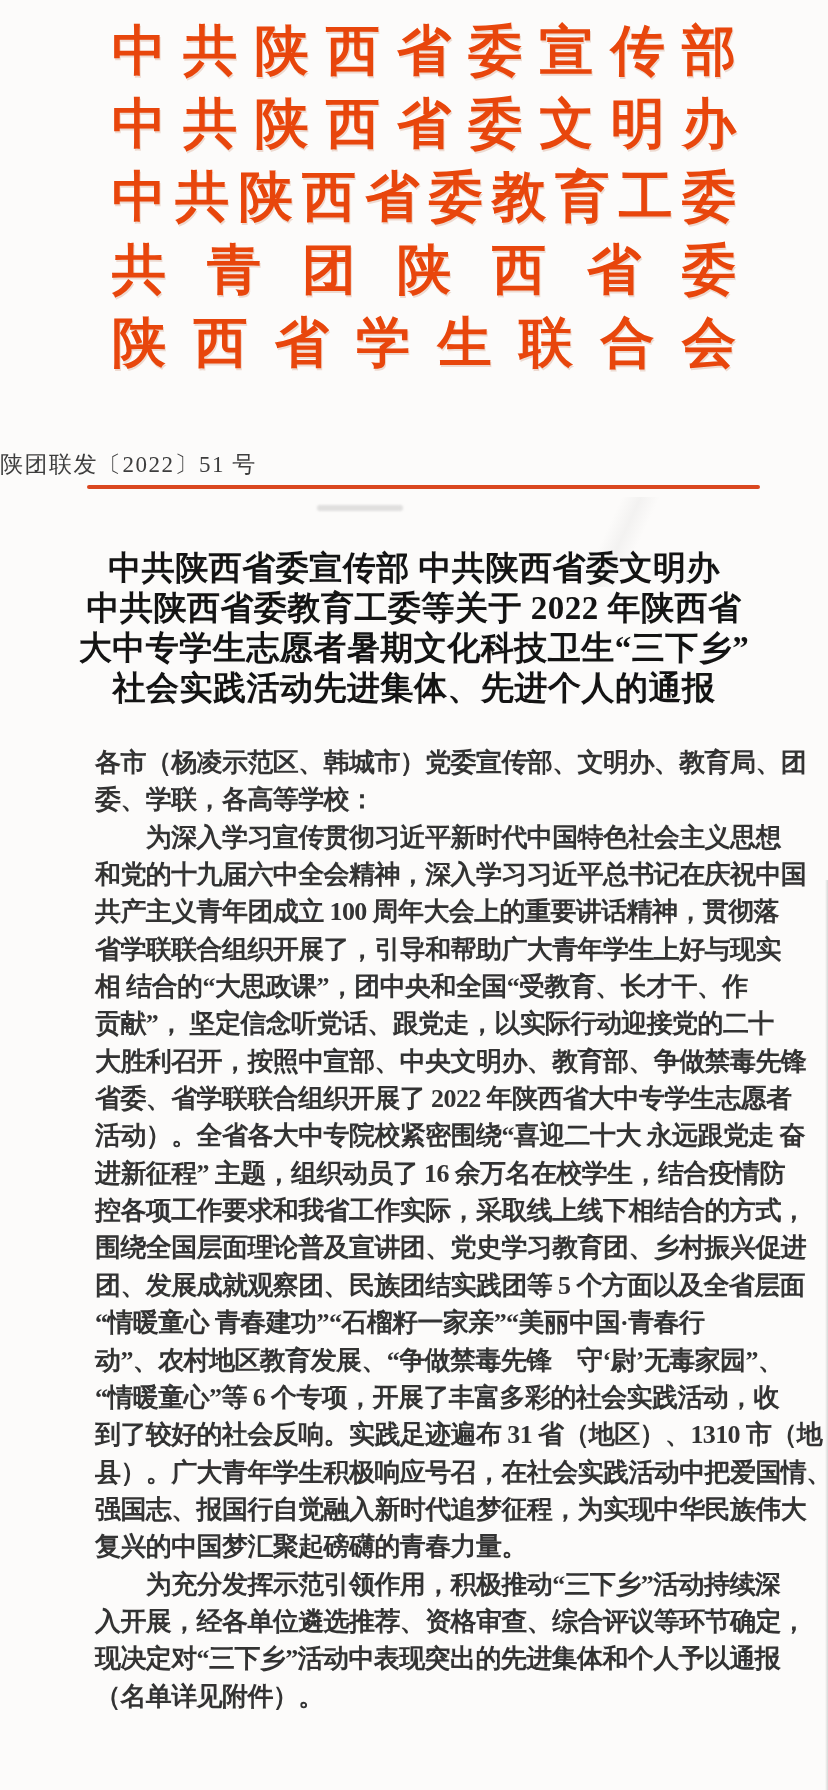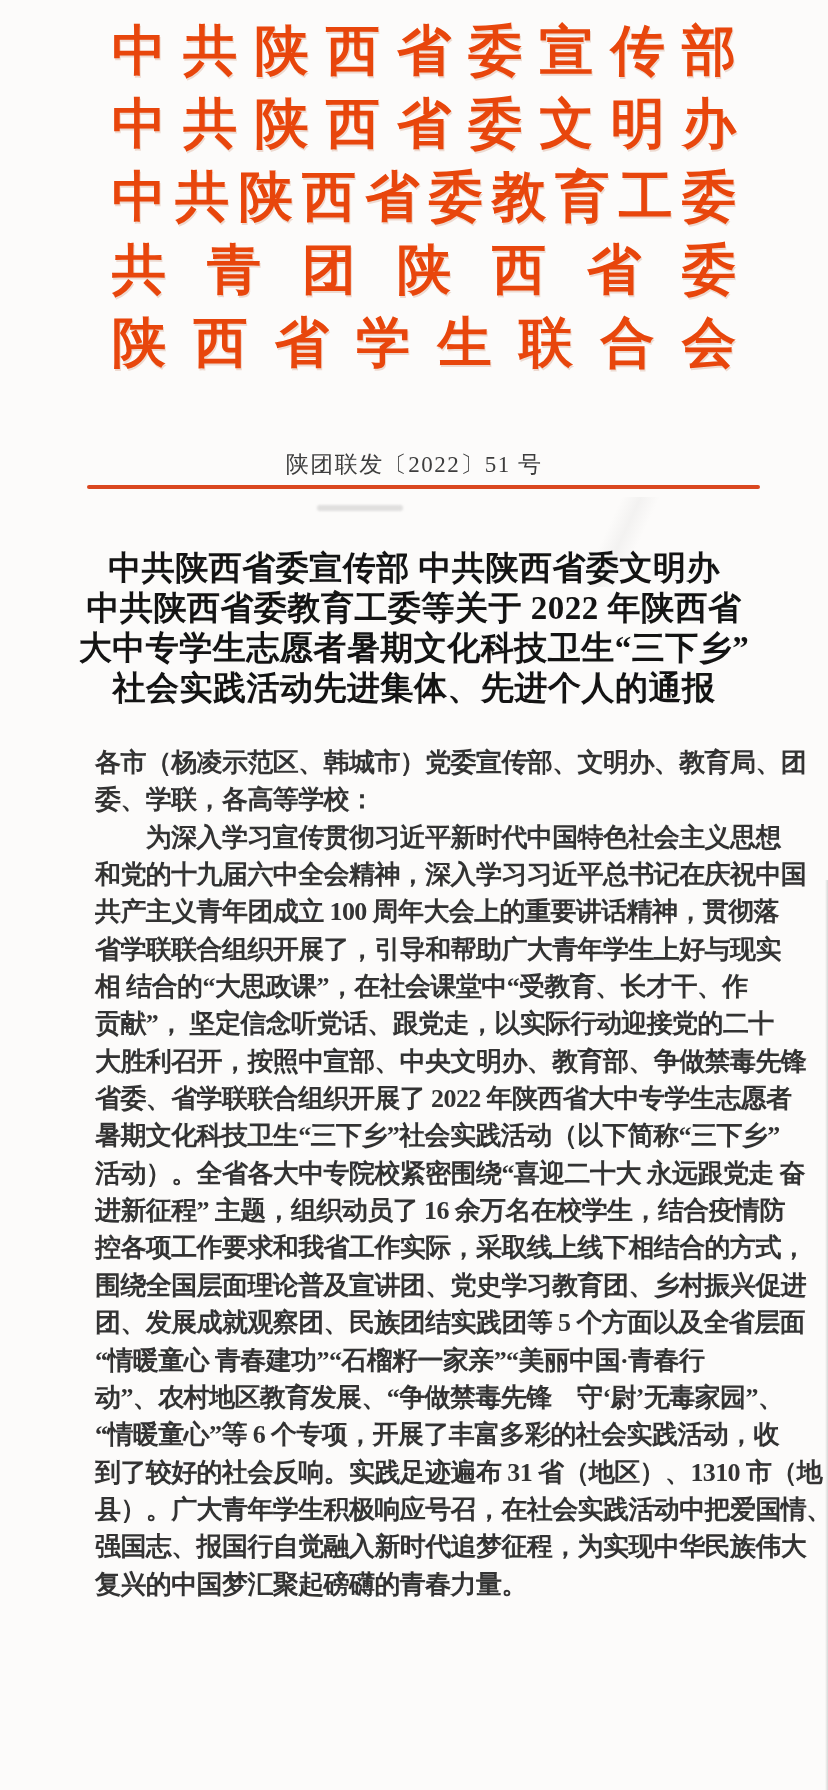--- a/index.html
+++ b/index.html
@@ -23,21 +23,20 @@
     display:flex;justify-content:space-between;align-items:center;
     font-size:54px;font-weight:bold;
     color:#e8460c;
     text-shadow:1px 2px 0 rgba(170,70,20,.18);
     white-space:nowrap;
   }
   .lh-line span{display:block;line-height:1;}
   
   .doc-number{
     position:absolute;top:449px;left:0;width:828px;
-    text-align:center;
     font-size:23px;color:#3d3d3d;letter-spacing:1.5px;
     white-space:nowrap;
   }
   
   .red-rule{
     position:absolute;top:485px;left:87px;width:673px;height:4px;
     background:#da471f;border-radius:2px;
   }
   .scan-smudge{
     position:absolute;top:505px;left:317px;width:86px;height:6px;
@@ -170,30 +169,29 @@
       <div class="paragraph">
 
           <div class="body-line">　　为深入学习宣传贯彻习近平新时代中国特色社会主义思想</div>
 
           <div class="body-line">和党的十九届六中全会精神，深入学习习近平总书记在庆祝中国</div>
 
           <div class="body-line">共产主义青年团成立 100 周年大会上的重要讲话精神，贯彻落</div>
 
           <div class="body-line">省学联联合组织开展了，引导和帮助广大青年学生上好与现实</div>
 
-          <div class="body-line">相 结合的“大思政课”，在社会课堂中“受教育、长才干、作</div>
+          <div class="body-line">相 结合的“大思政课”，团中央和全国“受教育、长才干、作</div>
 
           <div class="body-line">贡献”， 坚定信念听党话、跟党走，以实际行动迎接党的二十</div>
 
           <div class="body-line">大胜利召开，按照中宣部、中央文明办、教育部、争做禁毒先锋</div>
 
 
           <div class="body-line">省委、省学联联合组织开展了 2022 年陕西省大中专学生志愿者</div>
 
-          <div class="body-line">暑期文化科技卫生“三下乡”社会实践活动（以下简称“三下乡”</div>
 
           <div class="body-line">活动）。全省各大中专院校紧密围绕“喜迎二十大 永远跟党走 奋</div>
 
           <div class="body-line">进新征程” 主题，组织动员了 16 余万名在校学生，结合疫情防</div>
 
           <div class="body-line">控各项工作要求和我省工作实际，采取线上线下相结合的方式，</div>
 
           <div class="body-line">围绕全国层面理论普及宣讲团、党史学习教育团、乡村振兴促进</div>
 
           <div class="body-line">团、发展成就观察团、民族团结实践团等 5 个方面以及全省层面</div>
@@ -207,18 +205,29 @@
           <div class="body-line">到了较好的社会反响。实践足迹遍布 31 省（地区）、1310 市（地</div>
 
           <div class="body-line">县）。广大青年学生积极响应号召，在社会实践活动中把爱国情、</div>
 
           <div class="body-line">强国志、报国行自觉融入新时代追梦征程，为实现中华民族伟大</div>
 
           <div class="body-line">复兴的中国梦汇聚起磅礴的青春力量。</div>
 
       </div>
 
+      <div class="paragraph">
+
+          <div class="body-line">　　为充分发挥示范引领作用，积极推动“三下乡”活动持续深</div>
+
+          <div class="body-line">入开展，经各单位遴选推荐、资格审查、综合评议等环节确定，</div>
+
+          <div class="body-line">现决定对“三下乡”活动中表现突出的先进集体和个人予以通报</div>
+
+          <div class="body-line">（名单详见附件）。</div>
+
+      </div>
 
   </section>
 
   <div class="page-edge-shadow"></div>
 
 </div>
 
 </body></html>

